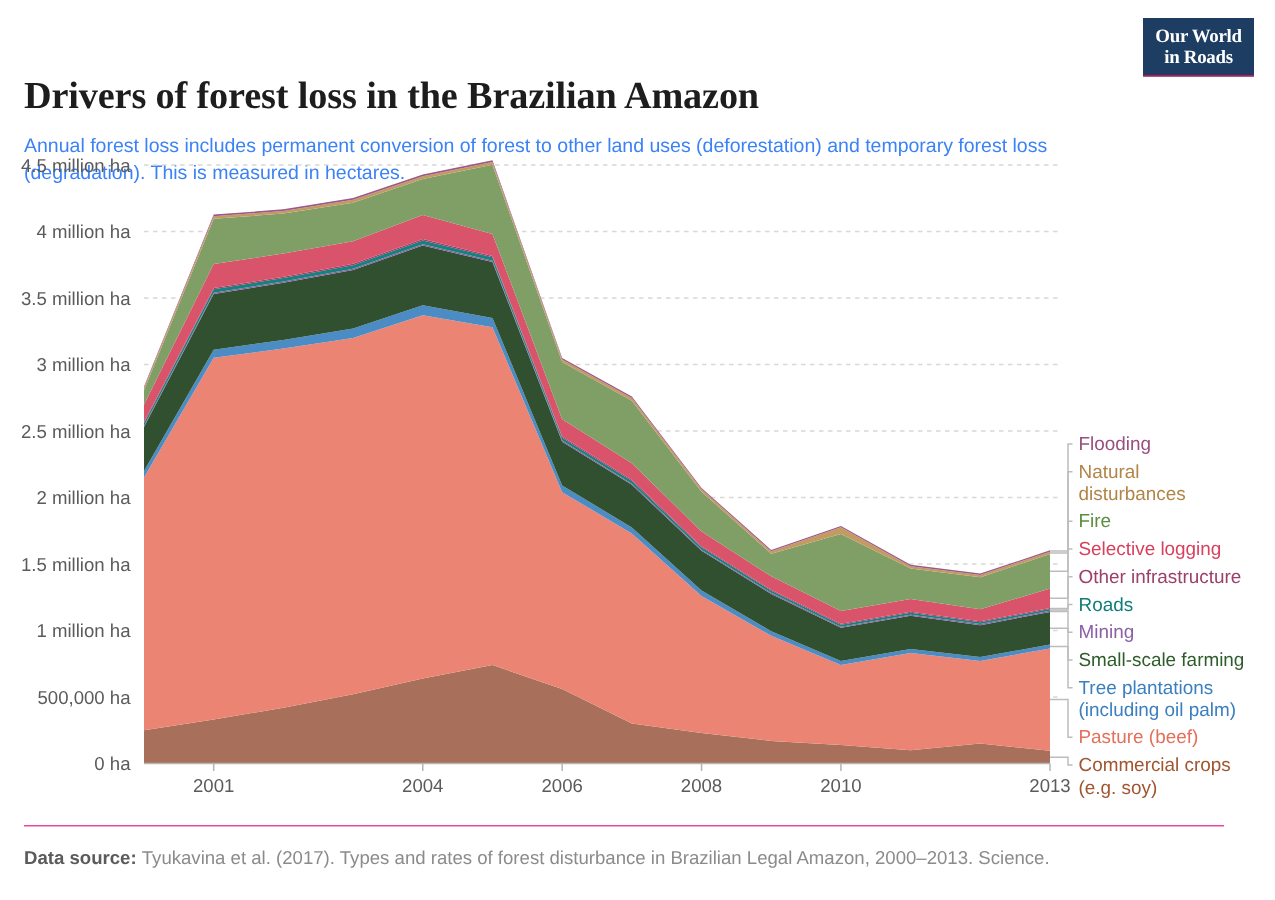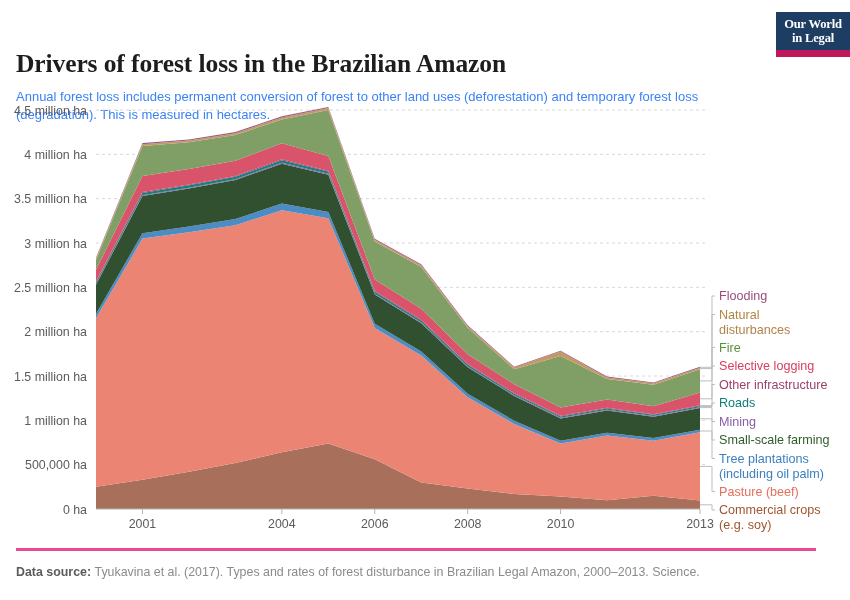--- a/index.html
+++ b/index.html
@@ -30,24 +30,24 @@
     margin-top: 9px;
     font-size: 13px;
     line-height: 1.43;
     color: #3b82f6;
     max-width: 712px;
   }
 
   
   #owid-logo {
     position: absolute;
-    right: 0; top: 12px;
+    right: 14px; top: 12px;
     width: 74px;
     background: #1d3d63;
-    border-bottom: 7px solid #be185d;
+    border-bottom: 1px solid #be185d;
     padding: 5px 4px 5px 4px;
     text-align: center;
   }
   #owid-logo .line {
     display: block;
     color: #ffffff;
     font-family: "Liberation Serif", serif;
     font-size: 12.6px;
     font-weight: 700;
     line-height: 1.12;
@@ -66,21 +66,21 @@
   .legend-label {
     font-size: 12.6px;
     font-family: "Liberation Sans", sans-serif;
   }
 
   
   #footer {
     position: absolute;
     left: 16px; bottom: 18px;
     width: 800px;
-    border-top: 3px solid #ec4899;
+    border-top: 1px solid #ec4899;
     padding-top: 11px;
   }
   #footer .fline {
     font-size: 12.4px;
     color: #8b8b8b;
     line-height: 1.62;
   }
   #footer .fline b { color: #5b5b5b; font-weight: 700; }
 </style>
 </head>
@@ -88,21 +88,21 @@
 
 <div id="page">
 
   <div id="header">
     <div id="chart-title">Drivers of forest loss in the Brazilian Amazon</div>
     <div id="chart-subtitle">Annual forest loss includes permanent conversion of forest to other land uses (deforestation) and temporary forest loss (degradation). This is measured in hectares.</div>
   </div>
 
   <div id="owid-logo">
     <span class="line">Our World</span>
-    <span class="line">in Legal</span>
+    <span class="line">in Roads</span>
   </div>
 
   <div id="plot-wrap">
     <svg id="plot-svg" width="850" height="540">
         <g>
           <text x="87" y="513.5" text-anchor="end" class="axis-label">0 ha</text>
           <line x1="96" x2="706" y1="464.6666666666667" y2="464.6666666666667" stroke="#d8d8d8" stroke-width="1" stroke-dasharray="3,3"></line>
           <text x="87" y="469.1666666666667" text-anchor="end" class="axis-label">500,000 ha</text>
           <line x1="96" x2="706" y1="420.33333333333337" y2="420.33333333333337" stroke="#d8d8d8" stroke-width="1" stroke-dasharray="3,3"></line>
           <text x="87" y="424.83333333333337" text-anchor="end" class="axis-label">1 million ha</text>

